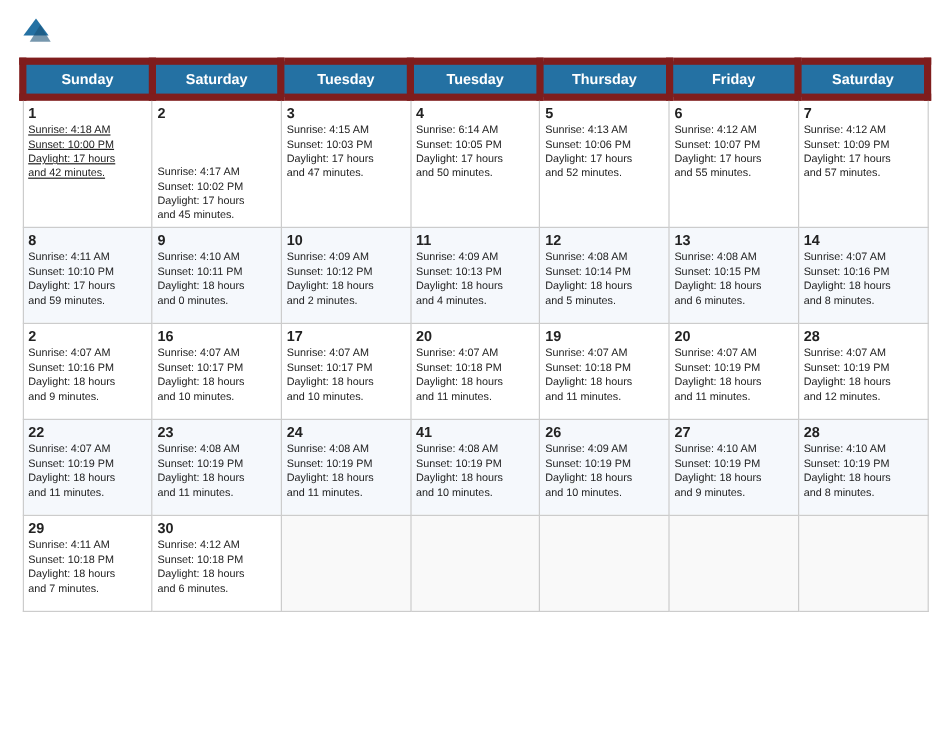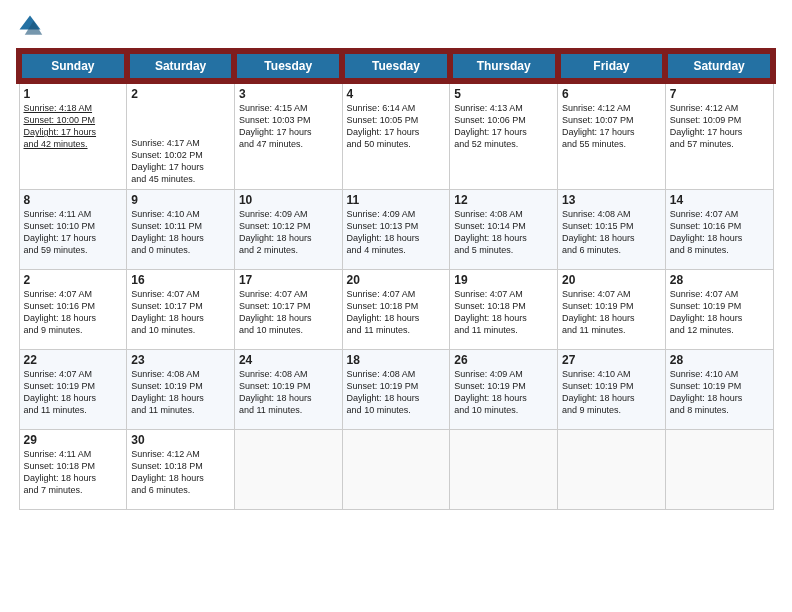--- a/index.html
+++ b/index.html
@@ -306,21 +306,21 @@
 and 11 minutes.</div>
           </td>
           <td>
             <span class="day-num">24</span>
             <div class="cell-info" style="white-space: pre-line;">Sunrise: 4:08 AM
 Sunset: 10:19 PM
 Daylight: 18 hours
 and 11 minutes.</div>
           </td>
           <td>
-            <span class="day-num">18</span>
+            <span class="day-num">41</span>
             <div class="cell-info" style="white-space: pre-line;">Sunrise: 4:08 AM
 Sunset: 10:19 PM
 Daylight: 18 hours
 and 10 minutes.</div>
           </td>
           <td>
             <span class="day-num">26</span>
             <div class="cell-info" style="white-space: pre-line;">Sunrise: 4:09 AM
 Sunset: 10:19 PM
 Daylight: 18 hours

